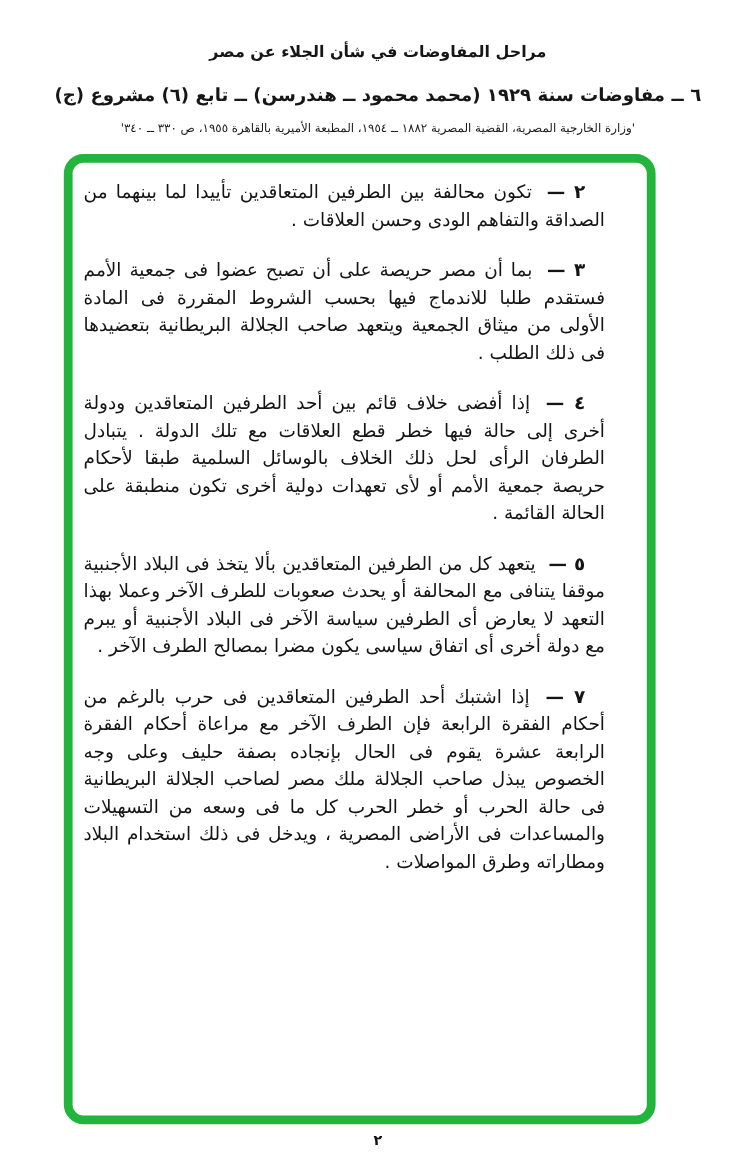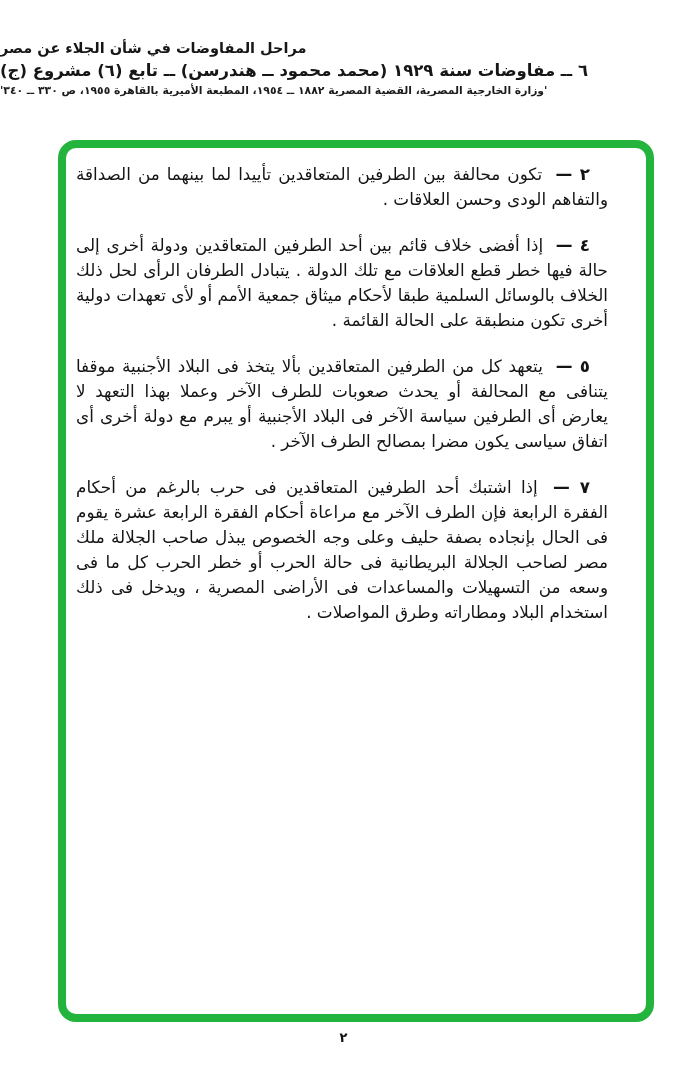--- a/index.html
+++ b/index.html
@@ -19,45 +19,45 @@
     position: absolute;
     inset: 0;
     background: #ffffff;
   }
   
   .doc-header {
     position: absolute;
     top: 40px;
     left: 0;
     right: 0;
-    text-align: left;
+    text-align: center;
     direction: rtl;
   }
   .doc-title {
     font-size: 14.5px;
     font-weight: bold;
     letter-spacing: 0.2px;
   }
   .doc-subtitle {
     font-size: 16.5px;
     font-weight: bold;
-    margin-top: 5px;
+    margin-top: 21px;
   }
   .doc-citation {
     font-size: 10.8px;
-    font-weight: bold;
-    margin-top: 4px;
+    font-weight: normal;
+    margin-top: 14px;
     color: #1b1b1b;
   }
   
   .green-box {
     position: absolute;
     left: 58px;
     top: 140px;
-    width: 596px;
+    width: 538px;
     height: 882px;
     box-sizing: border-box;
     border: 8px solid #22b43c;
     border-radius: 18px;
     background: #ffffff;
   }
   .box-content {
     position: absolute;
     top: 14px;
     right: 38px;
@@ -103,24 +103,28 @@
   </div>
 
   <div class="green-box">
     <div class="box-content">
 
       <p class="clause">
         <span class="clause-number">٢ —</span>
         <span>تكون محالفة بين الطرفين المتعاقدين تأييدا لما بينهما من الصداقة والتفاهم الودى وحسن العلاقات .</span>
       </p>
 
+      <p class="clause">
+        <span class="clause-number">٣ —</span>
+        <span>بما أن مصر حريصة على أن تصبح عضوا فى جمعية الأمم فستقدم طلبا للاندماج فيها بحسب الشروط المقررة فى المادة الأولى من ميثاق الجمعية ويتعهد صاحب الجلالة البريطانية بتعضيدها فى ذلك الطلب .</span>
+      </p>
 
       <p class="clause">
         <span class="clause-number">٤ —</span>
-        <span>إذا أفضى خلاف قائم بين أحد الطرفين المتعاقدين ودولة أخرى إلى حالة فيها خطر قطع العلاقات مع تلك الدولة . يتبادل الطرفان الرأى لحل ذلك الخلاف بالوسائل السلمية طبقا لأحكام ميثاق جمعية الأمم أو لأى تعهدات دولية أخرى تكون منطبقة على الحالة القائمة .</span>
+        <span>إذا أفضى خلاف قائم بين أحد الطرفين المتعاقدين ودولة أخرى إلى حالة فيها خطر قطع العلاقات مع تلك الدولة . يتبادل الطرفان الرأى لحل ذلك الخلاف بالوسائل السلمية طبقا لأحكام حريصة جمعية الأمم أو لأى تعهدات دولية أخرى تكون منطبقة على الحالة القائمة .</span>
       </p>
 
       <p class="clause">
         <span class="clause-number">٥ —</span>
         <span>يتعهد كل من الطرفين المتعاقدين بألا يتخذ فى البلاد الأجنبية موقفا يتنافى مع المحالفة أو يحدث صعوبات للطرف الآخر وعملا بهذا التعهد لا يعارض أى الطرفين سياسة الآخر فى البلاد الأجنبية أو يبرم مع دولة أخرى أى اتفاق سياسى يكون مضرا بمصالح الطرف الآخر .</span>
       </p>
 
 
       <p class="clause">
         <span class="clause-number">٧ —</span>

